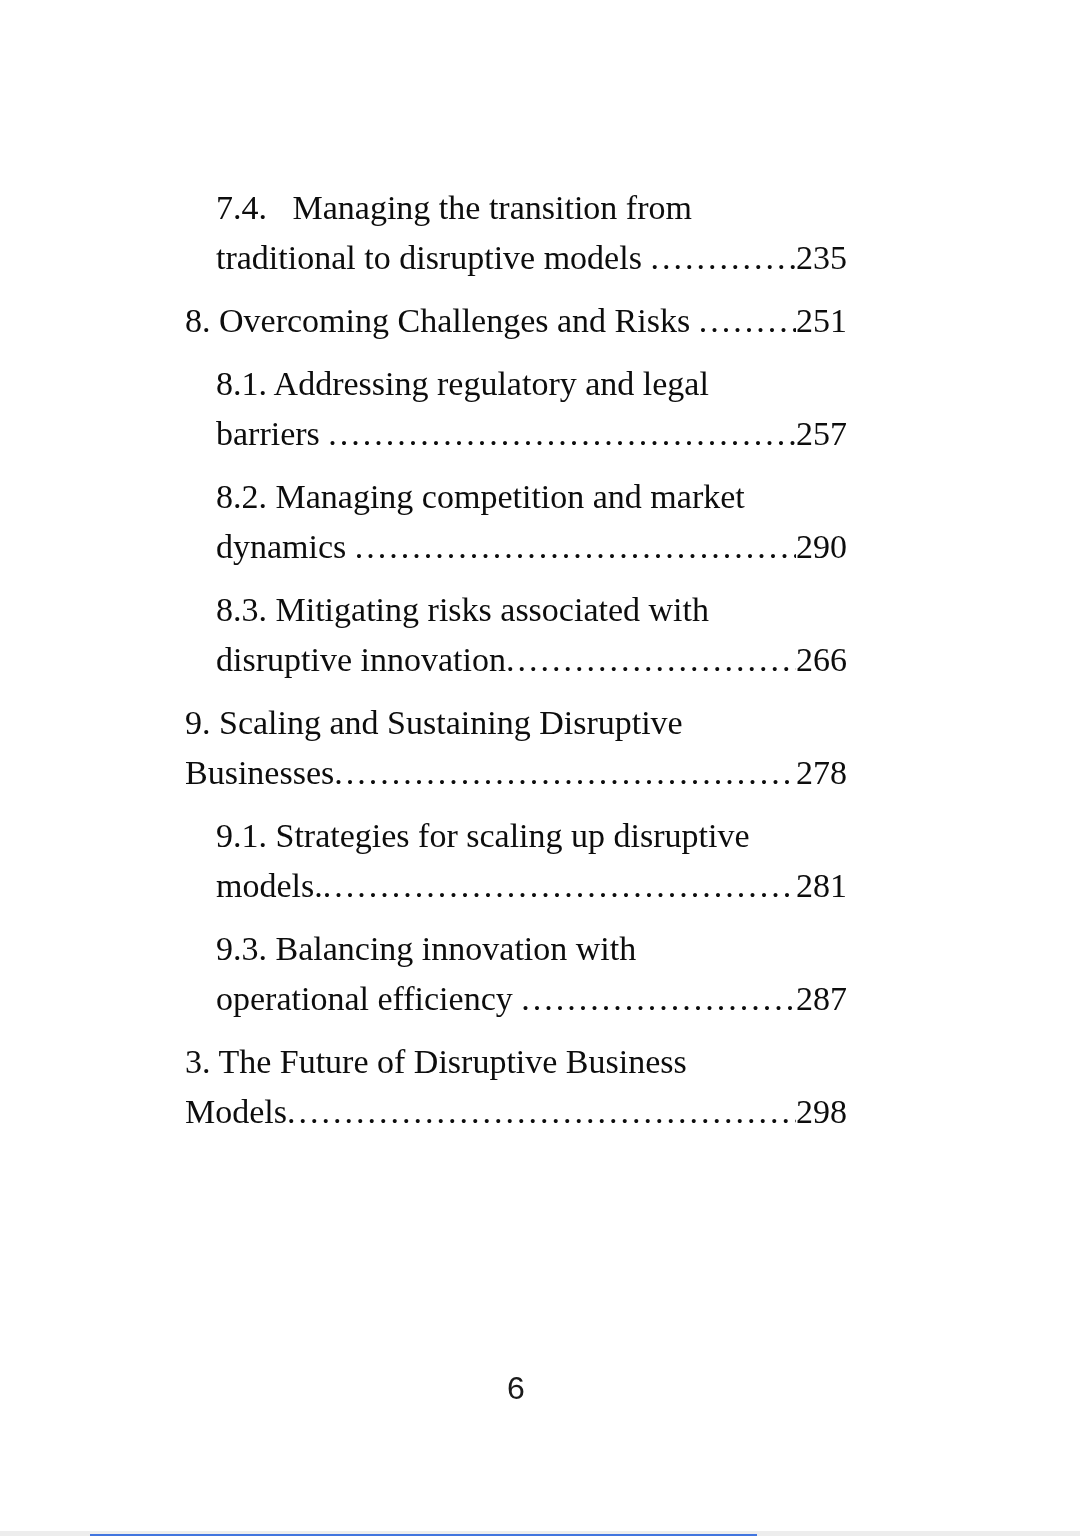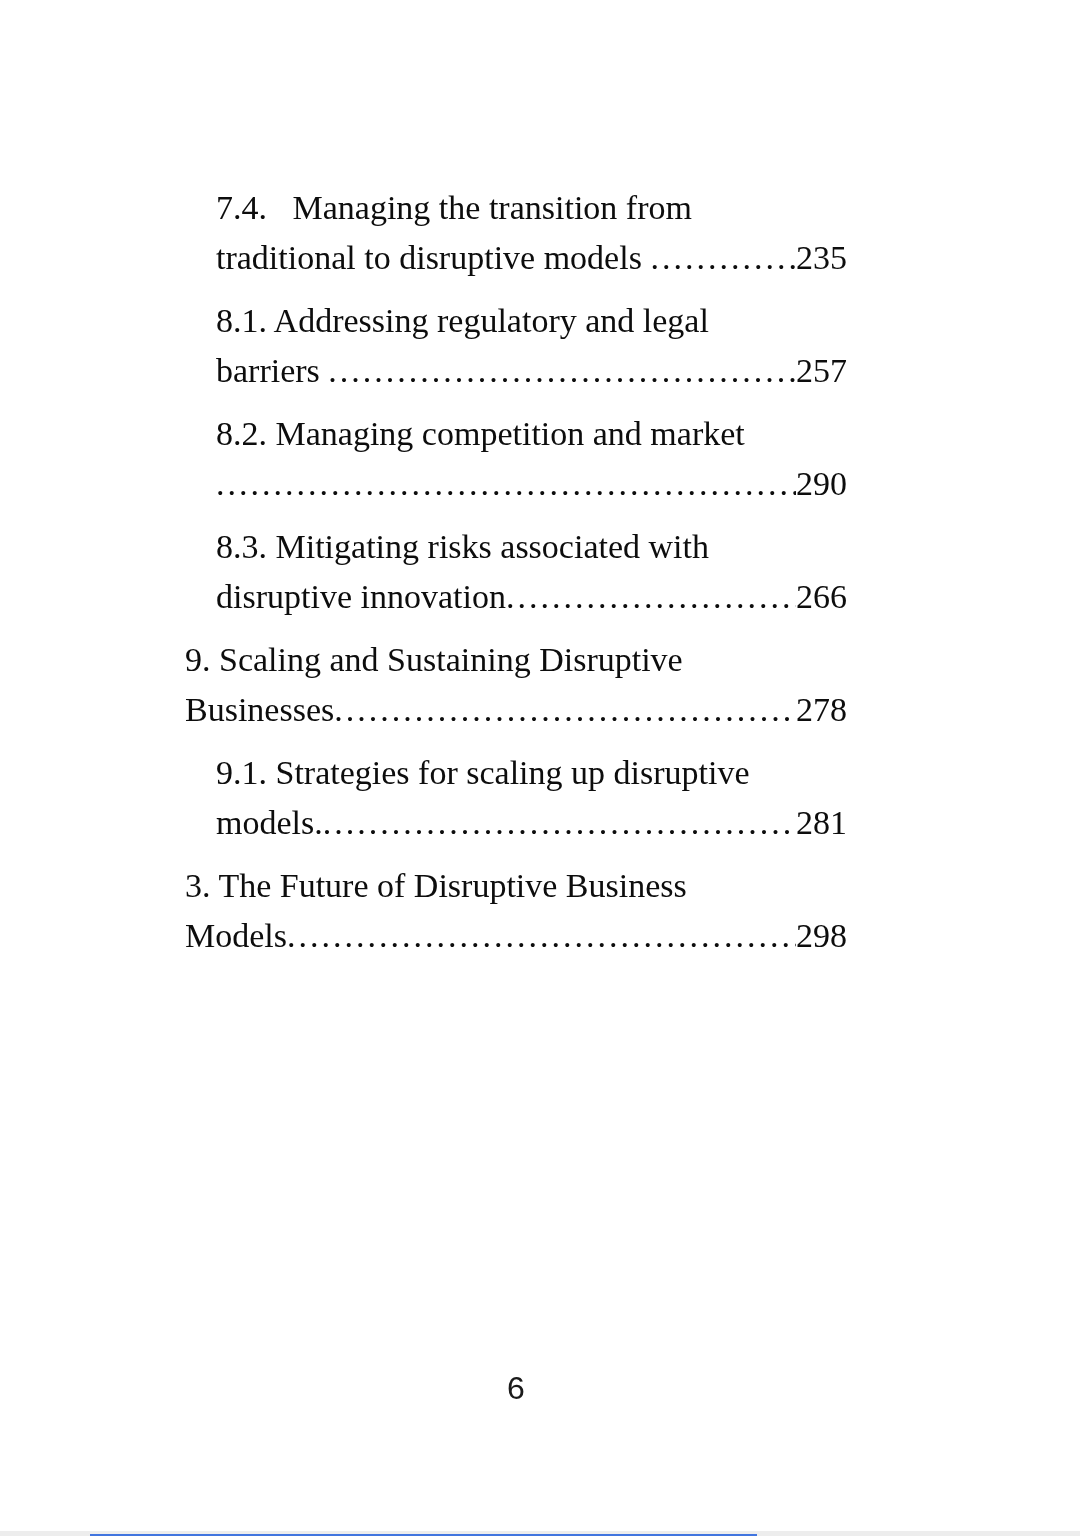--- a/index.html
+++ b/index.html
@@ -98,33 +98,41 @@
 
     <div class="entry sub">
       <span class="l1">7.4.   Managing the transition from</span>
       <span class="lastline">
         <span class="l2">traditional to disruptive models </span>
         <span class="leader"></span>
         <span class="pg">235</span>
       </span>
     </div>
 
+    <div class="entry">
+      <span class="lastline">
+        <span class="l2">8. Overcoming Challenges and Risks </span>
+        <span class="leader"></span>
+        <span class="pg">251</span>
+      </span>
+    </div>
 
     <div class="entry sub">
       <span class="l1">8.1. Addressing regulatory and legal</span>
       <span class="lastline">
         <span class="l2">barriers </span>
         <span class="leader"></span>
         <span class="pg">257</span>
       </span>
     </div>
 
     <div class="entry sub">
       <span class="l1">8.2. Managing competition and market</span>
       <span class="lastline">
+        <span class="l2">dynamics </span>
         <span class="leader"></span>
         <span class="pg">290</span>
       </span>
     </div>
 
     <div class="entry sub">
       <span class="l1">8.3. Mitigating risks associated with</span>
       <span class="lastline">
         <span class="l2">disruptive innovation</span>
         <span class="leader"></span>
@@ -146,20 +154,28 @@
       <span class="lastline">
         <span class="l2">models.</span>
         <span class="leader"></span>
         <span class="pg">281</span>
       </span>
     </div>
 
     <div class="entry sub">
     </div>
 
+    <div class="entry sub">
+      <span class="l1">9.3. Balancing innovation with</span>
+      <span class="lastline">
+        <span class="l2">operational efficiency </span>
+        <span class="leader"></span>
+        <span class="pg">287</span>
+      </span>
+    </div>
 
     <div class="entry">
       <span class="l1">3. The Future of Disruptive Business</span>
       <span class="lastline">
         <span class="l2">Models</span>
         <span class="leader"></span>
         <span class="pg">298</span>
       </span>
     </div>
 

